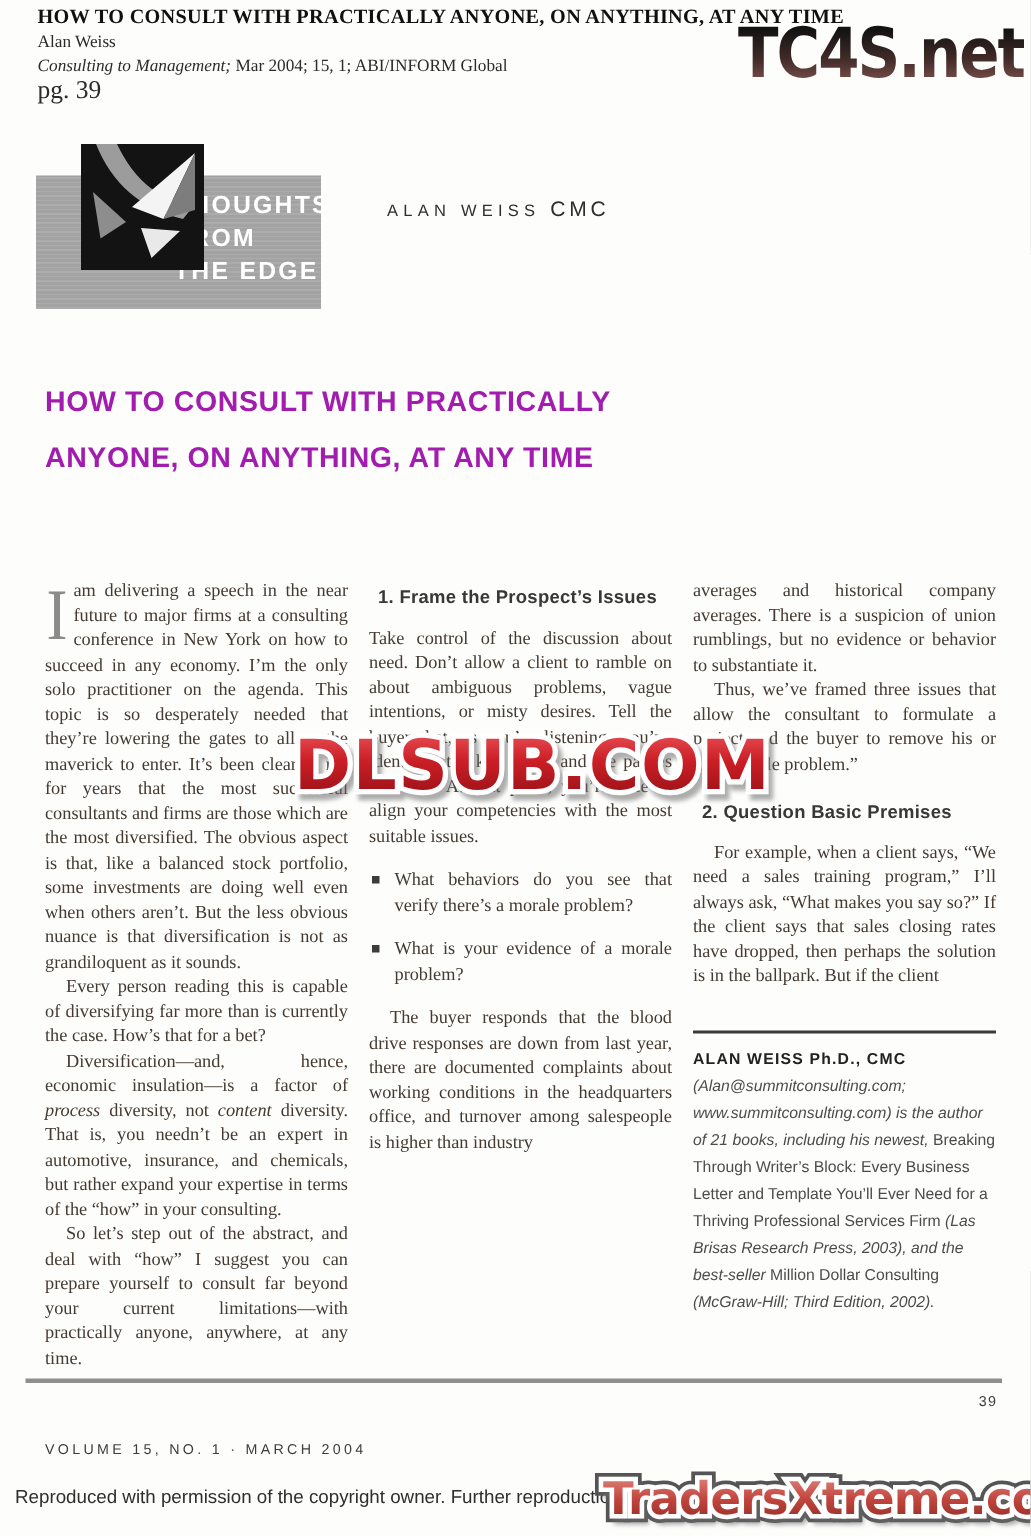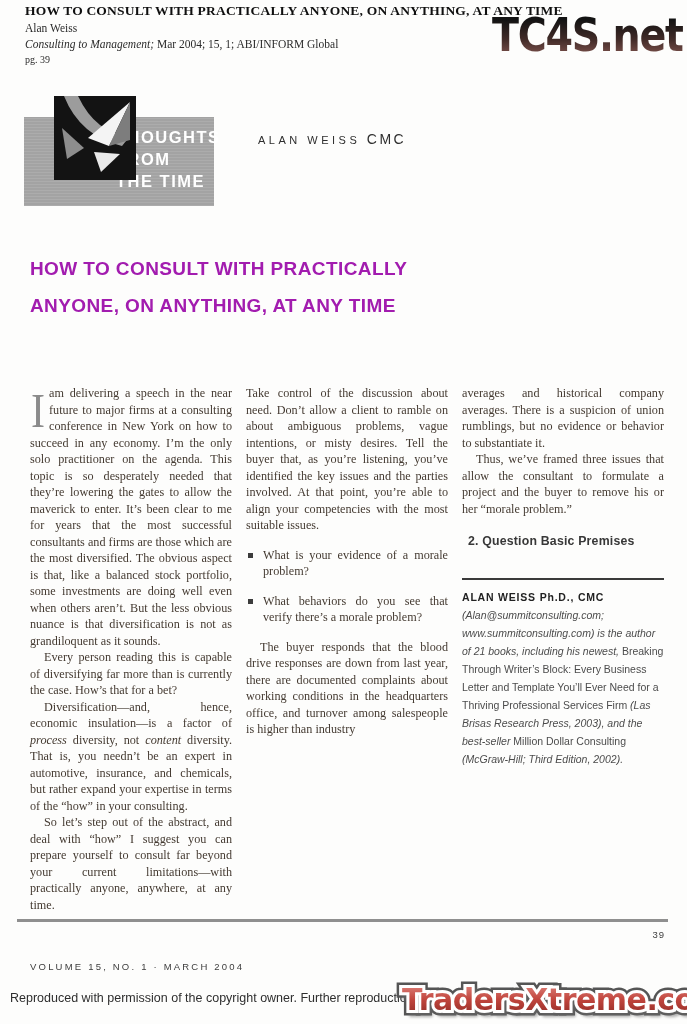--- a/index.html
+++ b/index.html
@@ -5,21 +5,21 @@
   html,body{margin:0;padding:0;background:#e8e8e8;}
   .page{position:relative;width:687px;height:1024px;background:#fdfdfc;overflow:hidden;
         font-family:"Liberation Serif",serif;color:#2b2b2b;}
 
   
   .scan-header{position:absolute;left:25px;top:4px;line-height:14px;}
   .scan-title{font-weight:bold;font-size:13.5px;letter-spacing:.2px;color:#101010;white-space:nowrap;}
   .scan-author{font-size:11.5px;margin-top:3px;}
   .scan-cite{font-size:11.5px;margin-top:2px;}
   .scan-cite .jrnl{font-style:italic;}
-  .scan-page{font-size:10px;margin-top:2px;}
+  .scan-page{font-size:17px;margin-top:2px;}
 
   
   .wm-tc4s{position:absolute;left:492px;top:8px;font-family:"DejaVu Sans",sans-serif;font-weight:bold;
            font-size:46px;letter-spacing:-1.5px;transform:scaleX(.86);transform-origin:left top;
            color:#2c201e;filter:blur(.35px);white-space:nowrap;}
   @supports (-webkit-background-clip:text){
     .wm-tc4s{background:linear-gradient(180deg,#131313 22%,#412b28 58%,#93605a 100%);
              -webkit-background-clip:text;background-clip:text;color:transparent;}
   }
 
@@ -98,21 +98,21 @@
     <div class="scan-cite"><span class="jrnl">Consulting to Management;</span><span> Mar 2004; 15, 1; ABI/INFORM Global</span></div>
     <div class="scan-page">pg. 39</div>
   </div>
 
   <div class="wm-tc4s">TC4S.net</div>
 
   <div class="banner">
     <div class="banner-text">
       <div>THOUGHTS</div>
       <div>FROM</div>
-      <div>THE TIME</div>
+      <div>THE EDGE</div>
     </div>
   </div>
   <svg class="edge-logo" viewBox="0 0 82 84" xmlns="http://www.w3.org/2000/svg">
     <rect width="82" height="84" fill="#131313"></rect>
     <path d="M10,0 Q26,40 68,50 L76,40 Q42,38 24,0 Z" fill="#9c9c9c"></path>
     <polygon points="34,42 76,6 55,50" fill="#f4f4f4"></polygon>
     <polygon points="8,32 30,52 13,63" fill="#8d8d8d"></polygon>
     <polygon points="40,56 66,58 47,76" fill="#e9e9e9"></polygon>
     <polygon points="55,50 76,6 76,44" fill="#7d7d7d"></polygon>
   </svg>
@@ -125,41 +125,47 @@
 
   <div class="columns">
     <div class="col">
       <p><span class="dropcap">I</span><span>am delivering a speech in the near future to major firms at a consulting conference in New York on how to succeed in any economy. I’m the only solo practitioner on the agenda. This topic is so desperately needed that they’re lowering the gates to allow the maverick to enter. It’s been clear to me for years that the most successful consultants and firms are those which are the most diversified. The obvious aspect is that, like a balanced stock portfolio, some investments are doing well even when others aren’t. But the less obvious nuance is that diversification is not as grandiloquent as it sounds.</span></p>
       <p class="ind">Every person reading this is capable of diversifying far more than is currently the case. How’s that for a bet?</p>
       <p class="ind">Diversification—and, hence, economic insulation—is a factor of <i>process</i> diversity, not <i>content</i> diversity. That is, you needn’t be an expert in automotive, insurance, and chemicals, but rather expand your expertise in terms of the “how” in your consulting.</p>
       <p class="ind">So let’s step out of the abstract, and deal with “how” I suggest you can prepare yourself to consult far beyond your current limitations—with practically anyone, anywhere, at any time.</p>
     </div>
 
     <div class="col">
+      <div class="sec-heading">1.  Frame the Prospect’s Issues</div>
       <p>Take control of the discussion about need. Don’t allow a client to ramble on about ambiguous problems, vague intentions, or misty desires. Tell the buyer that, as you’re listening, you’ve identified the key issues and the parties involved. At that point, you’re able to align your competencies with the most suitable issues.</p>
+      <div class="bullet"><span class="sq"></span><span>What behaviors do you see that verify there’s a morale problem?</span></div>
       <div class="bullet"><span class="sq"></span><span>What is your evidence of a morale problem?</span></div>
-      <div class="bullet"><span class="sq"></span><span>What behaviors do you see that verify there’s a morale problem?</span></div>
       <p class="ind">The buyer responds that the blood drive responses are down from last year, there are documented complaints about working conditions in the headquarters office, and turnover among salespeople is higher than industry</p>
     </div>
 
     <div class="col">
       <p>averages and historical company averages. There is a suspicion of union rumblings, but no evidence or behavior to substantiate it.</p>
       <p class="ind">Thus, we’ve framed three issues that allow the consultant to formulate a project and the buyer to remove his or her “morale problem.”</p>
       <div class="sec-heading second">2.  Question Basic Premises</div>
+      <p class="ind">For example, when a client says, “We need a sales training program,” I’ll always ask, “What makes you say so?” If the client says that sales closing rates have dropped, then perhaps the solution is in the ballpark. But if the client</p>
       <div class="bio">
         <span class="bio-name">ALAN WEISS Ph.D., CMC</span><span> (Alan@summitconsulting.com; www.summitconsulting.com) is the author of 21 books, including his newest, <span class="rm">Breaking Through Writer’s Block: Every Business Letter and Template You’ll Ever Need for a Thriving Professional Services Firm</span> (Las Brisas Research Press, 2003), and the best-seller <span class="rm">Million Dollar Consulting</span> (McGraw-Hill; Third Edition, 2002).</span>
       </div>
     </div>
   </div>
 
   <div class="footer-rule"></div>
   <div class="volume-line">VOLUME 15, NO. 1 · MARCH 2004</div>
   <div class="page-number">39</div>
   <div class="permission">Reproduced with permission of the copyright owner.  Further reproduction prohibited without permission.</div>
 
+  <div class="wm-bubble wm-dlsub">
+    <span class="wb-back">DLSUB.COM</span>
+    <span class="wb-front">DLSUB.COM</span>
+  </div>
 
   <div class="wm-bubble wm-traders">
     <span class="wb-dark">TradersXtreme.com</span>
     <span class="wb-back">TradersXtreme.com</span>
     <span class="wb-front">TradersXtreme.com</span>
   </div>
 
 </div>
 
 </body></html>

